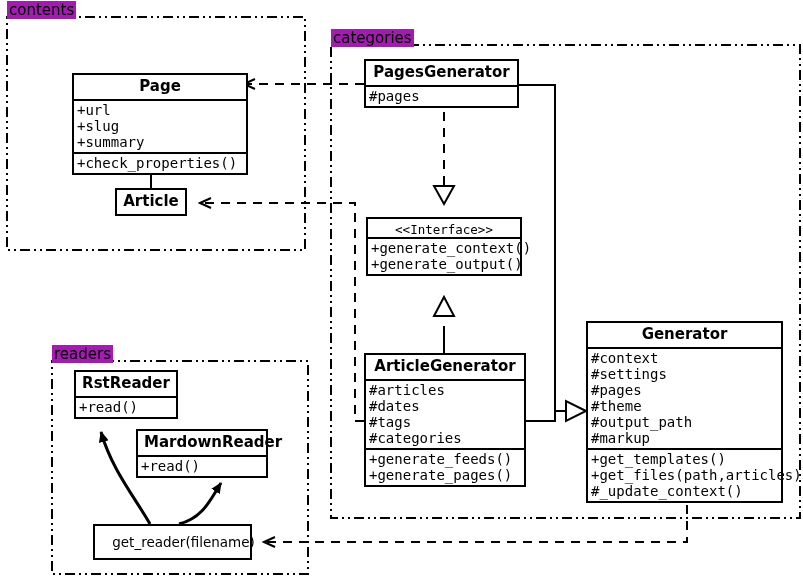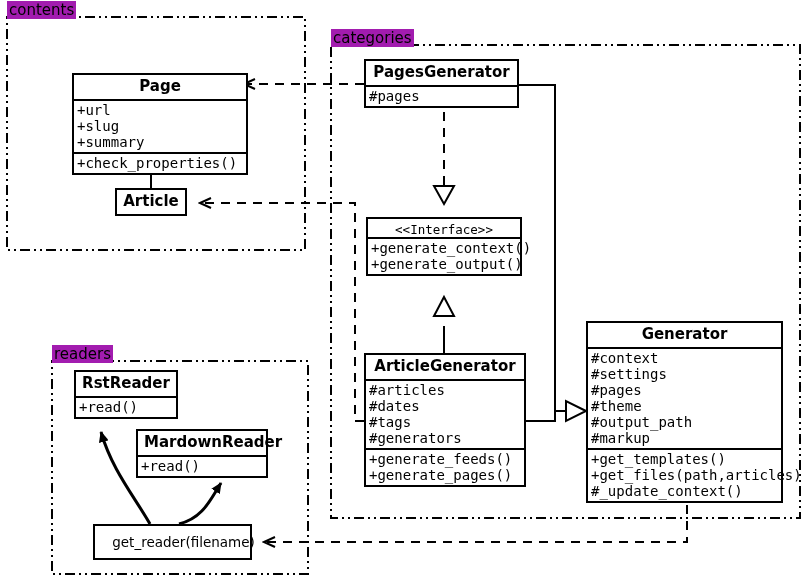--- a/index.html
+++ b/index.html
@@ -198,21 +198,21 @@
       <div class="member">+generate_output()</div>
     </div>
   </div>
 
   <div class="cls" style="left:364px; top:353px; width:162px;">
     <div class="name">ArticleGenerator</div>
     <div class="compartment">
       <div class="member">#articles</div>
       <div class="member">#dates</div>
       <div class="member">#tags</div>
-      <div class="member">#generators</div>
+      <div class="member">#categories</div>
     </div>
     <div class="compartment">
       <div class="member">+generate_feeds()</div>
       <div class="member">+generate_pages()</div>
     </div>
   </div>
 
   <div class="cls" style="left:586px; top:321px; width:197px;">
     <div class="name">Generator</div>
     <div class="compartment">

